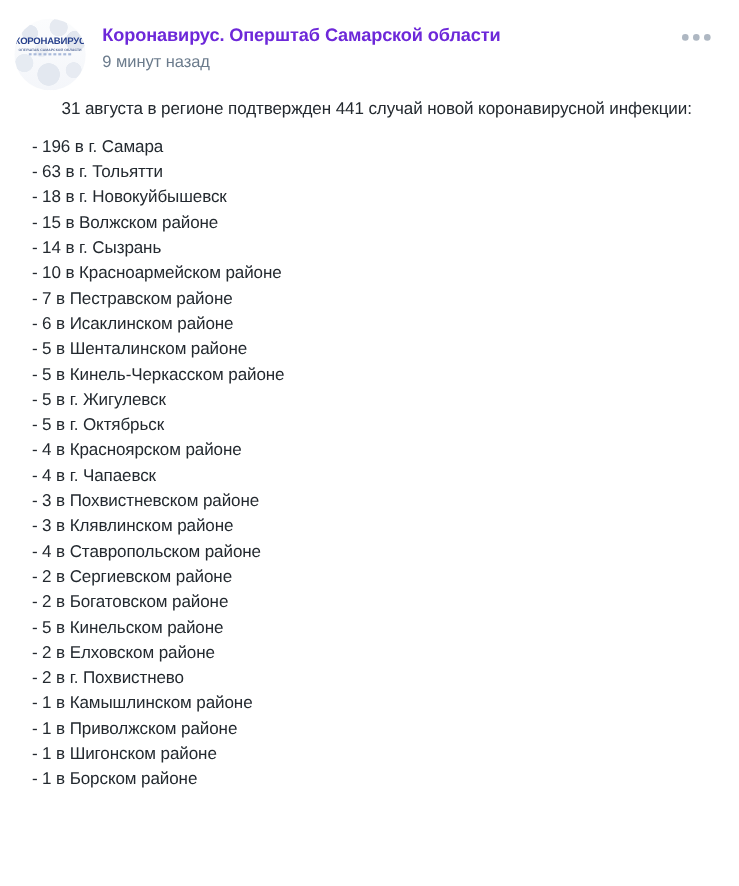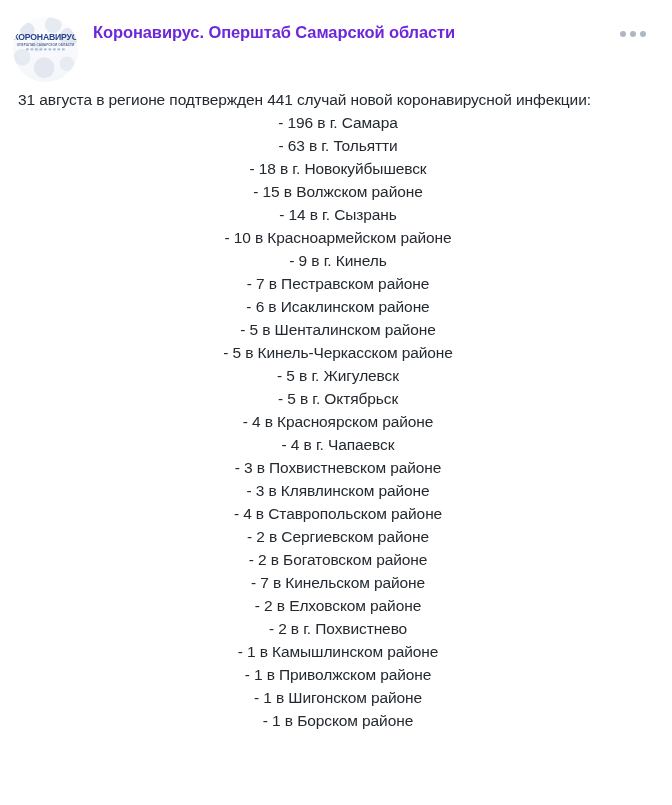--- a/index.html
+++ b/index.html
@@ -132,26 +132,26 @@
   .post-body {
     padding: 0 14px 0 18px;
     box-sizing: border-box;
   }
   .post-intro {
     font-size: 15.5px;
     color: #23292f;
     line-height: 23px;
     letter-spacing: -0.1px;
     white-space: nowrap;
+    margin-left: 38px;
   }
   .case-list {
     list-style: none;
-    margin: 0;
+    margin: 11px;
     padding: 0;
-    text-align: center;
   }
   .case-list li {
     font-size: 15.5px;
     color: #23292f;
     line-height: 23px;
     letter-spacing: -0.1px;
     white-space: nowrap;
   }
 </style>
 </head>
@@ -164,54 +164,54 @@
     <div class="avatar">
       <div class="avatar-logo">
         <span class="avatar-logo-main">КОРОНАВИРУС</span>
         <span class="avatar-logo-sub">ОПЕРШТАБ САМАРСКОЙ ОБЛАСТИ</span>
         <span class="avatar-logo-bar"></span>
       </div>
     </div>
 
     <div class="header-text">
       <div class="author-name">Коронавирус. Оперштаб Самарской области</div>
+      <div class="post-time">9 минут назад</div>
     </div>
 
     <div class="more-menu">
       <span></span>
       <span></span>
       <span></span>
     </div>
 
   </div>
 
   <div class="post-body">
     <div class="post-intro">31 августа в регионе подтвержден 441 случай новой коронавирусной инфекции:</div>
     <ul class="case-list">
         <li>- 196 в г. Самара</li>
         <li>- 63 в г. Тольятти</li>
         <li>- 18 в г. Новокуйбышевск</li>
         <li>- 15 в Волжском районе</li>
         <li>- 14 в г. Сызрань</li>
         <li>- 10 в Красноармейском районе</li>
-        <li>- 9 в г. Кинель</li>
         <li>- 7 в Пестравском районе</li>
         <li>- 6 в Исаклинском районе</li>
         <li>- 5 в Шенталинском районе</li>
         <li>- 5 в Кинель-Черкасском районе</li>
         <li>- 5 в г. Жигулевск</li>
         <li>- 5 в г. Октябрьск</li>
         <li>- 4 в Красноярском районе</li>
         <li>- 4 в г. Чапаевск</li>
         <li>- 3 в Похвистневском районе</li>
         <li>- 3 в Клявлинском районе</li>
         <li>- 4 в Ставропольском районе</li>
         <li>- 2 в Сергиевском районе</li>
         <li>- 2 в Богатовском районе</li>
-        <li>- 7 в Кинельском районе</li>
+        <li>- 5 в Кинельском районе</li>
         <li>- 2 в Елховском районе</li>
         <li>- 2 в г. Похвистнево</li>
         <li>- 1 в Камышлинском районе</li>
         <li>- 1 в Приволжском районе</li>
         <li>- 1 в Шигонском районе</li>
         <li>- 1 в Борском районе</li>
       </ul>
   </div>
 
 </div>

